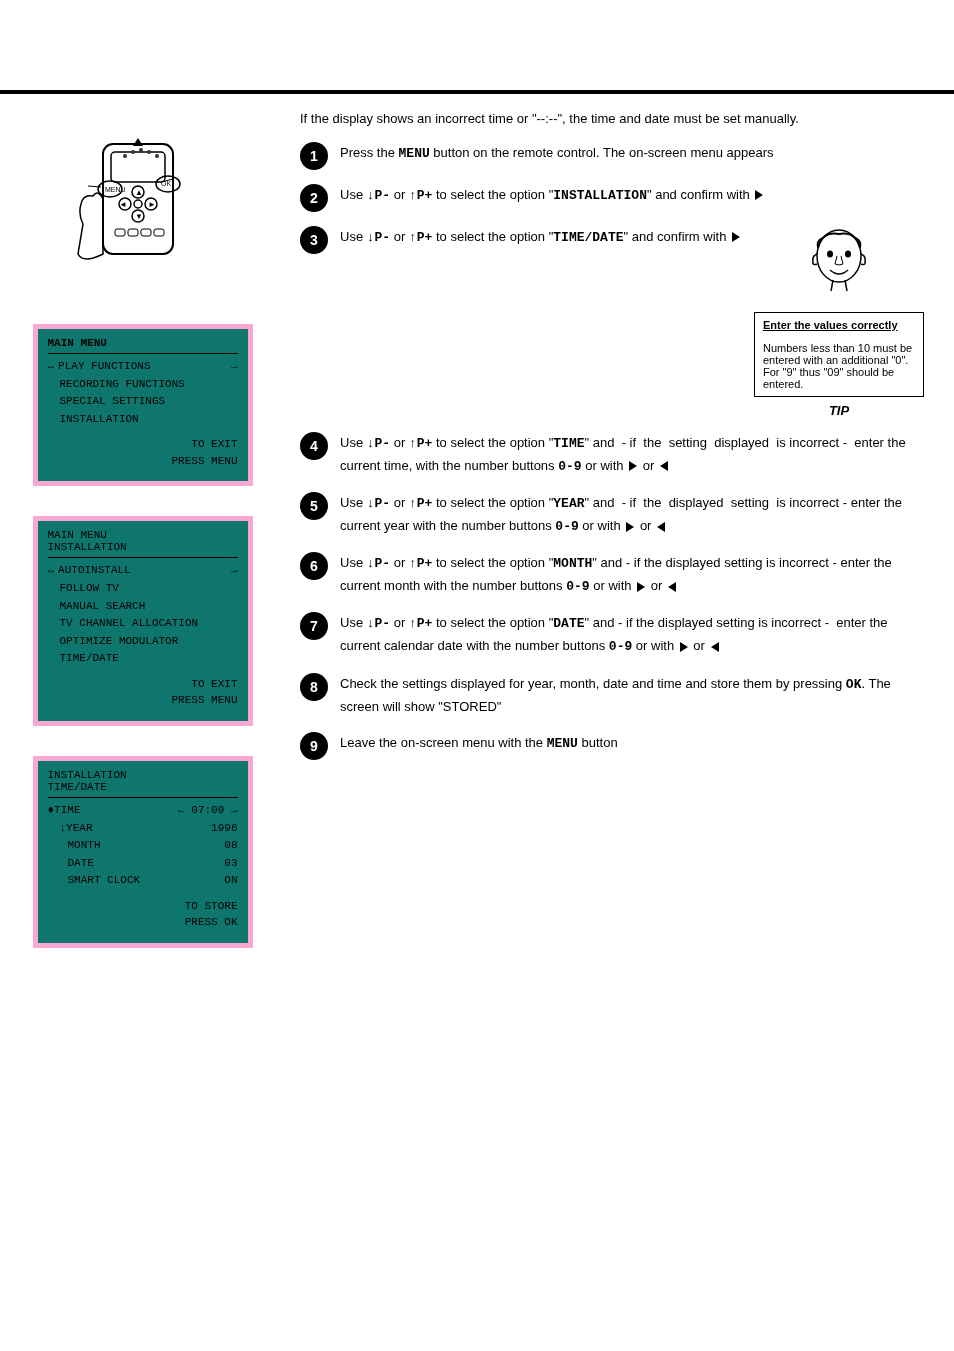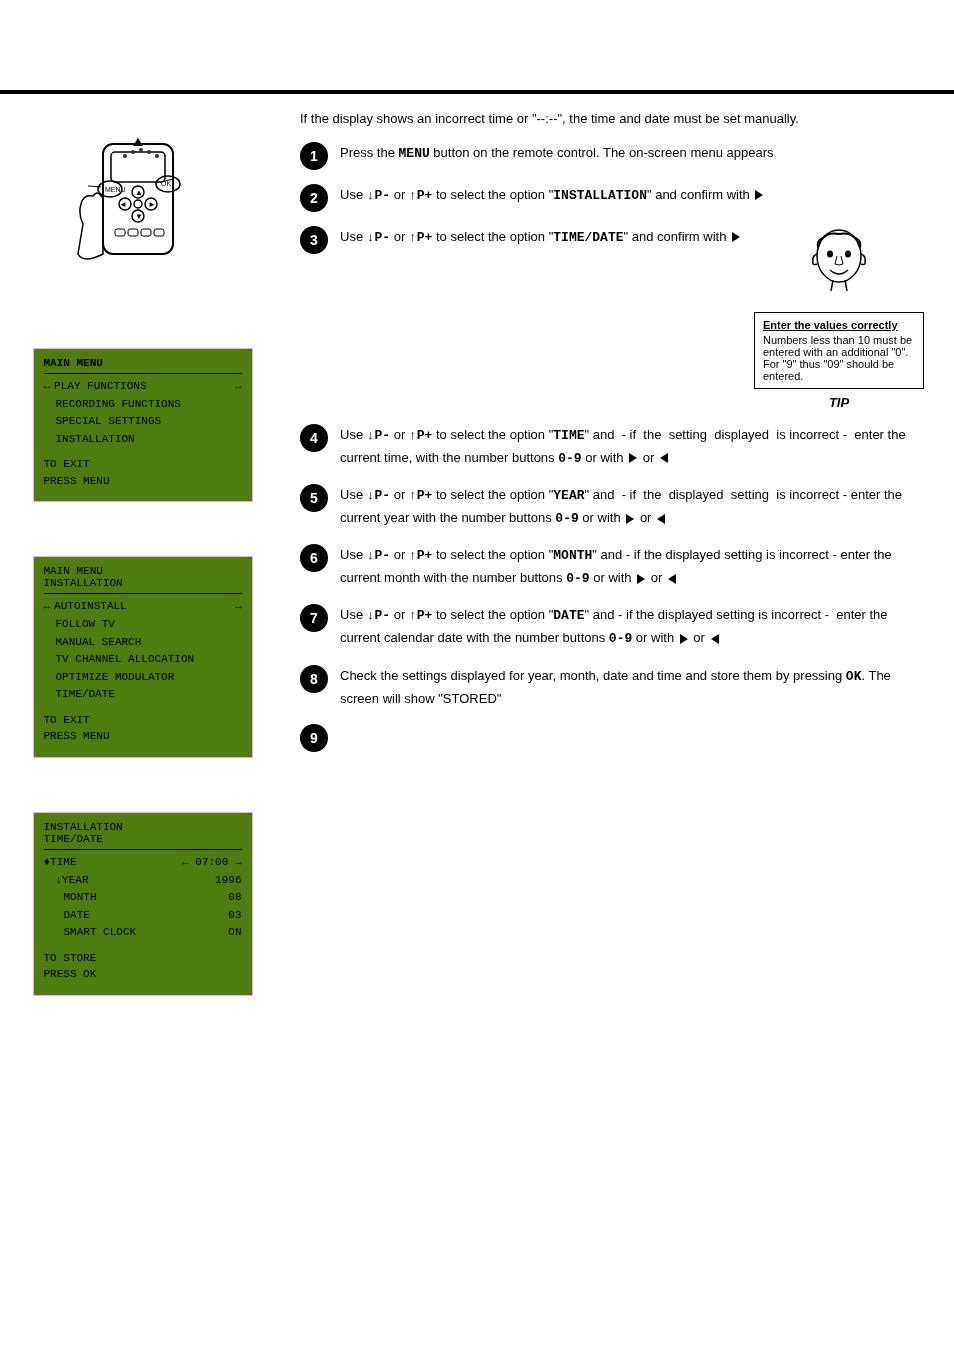--- a/index.html
+++ b/index.html
@@ -48,44 +48,43 @@
     
     .remote-illustration {
       width: 200px;
       height: 180px;
       position: relative;
     }
 
     
     .menu-box {
       width: 220px;
-      border: 1px solid #f9a8d4;
+      border: 5px solid #f9a8d4;
       padding: 8px 10px 12px 10px;
       font-size: 11px;
       font-family: 'Courier New', monospace;
-      background: #4d7c0f;
-      margin-top: 24px;
+      background: #0f766e;
     }
 
     .menu-box-title {
       font-weight: bold;
       margin-bottom: 4px;
     }
 
     .menu-box-divider {
       border-top: 1px solid #000;
       margin: 4px 0;
     }
 
     .menu-box-items {
       line-height: 1.6;
     }
 
     .menu-box-footer {
-      text-align: left;
+      text-align: right;
       margin-top: 8px;
       line-height: 1.5;
     }
 
     .menu-item-selected {
       display: flex;
       align-items: center;
     }
 
     .bullet-arrow {
@@ -174,21 +173,21 @@
     .tip-box {
       border: 1px solid #000;
       padding: 6px 8px;
       font-size: 11px;
       width: 100%;
     }
 
     .tip-box-title {
       font-weight: bold;
       font-size: 11px;
-      margin-bottom: 3px;
+      margin-bottom: 11px;
       text-decoration: underline;
     }
 
     .tip-label {
       font-size: 13px;
       font-weight: bold;
       font-style: italic;
     }
 
     
@@ -470,18 +469,22 @@
         <div class="step-number">8</div>
         <div class="step-content">
           Check the settings displayed for year, month,
           date and time and store them by pressing
           <strong>OK</strong>. The screen will show "STORED"
         </div>
       </div>
 
       <div class="step">
         <div class="step-number">9</div>
+        <div class="step-content">
+          Leave the on-screen menu with the <strong>MENU</strong>
+          button
+        </div>
       </div>
 
     </div>
   </div>
 
 </div>
 
 </body></html>

